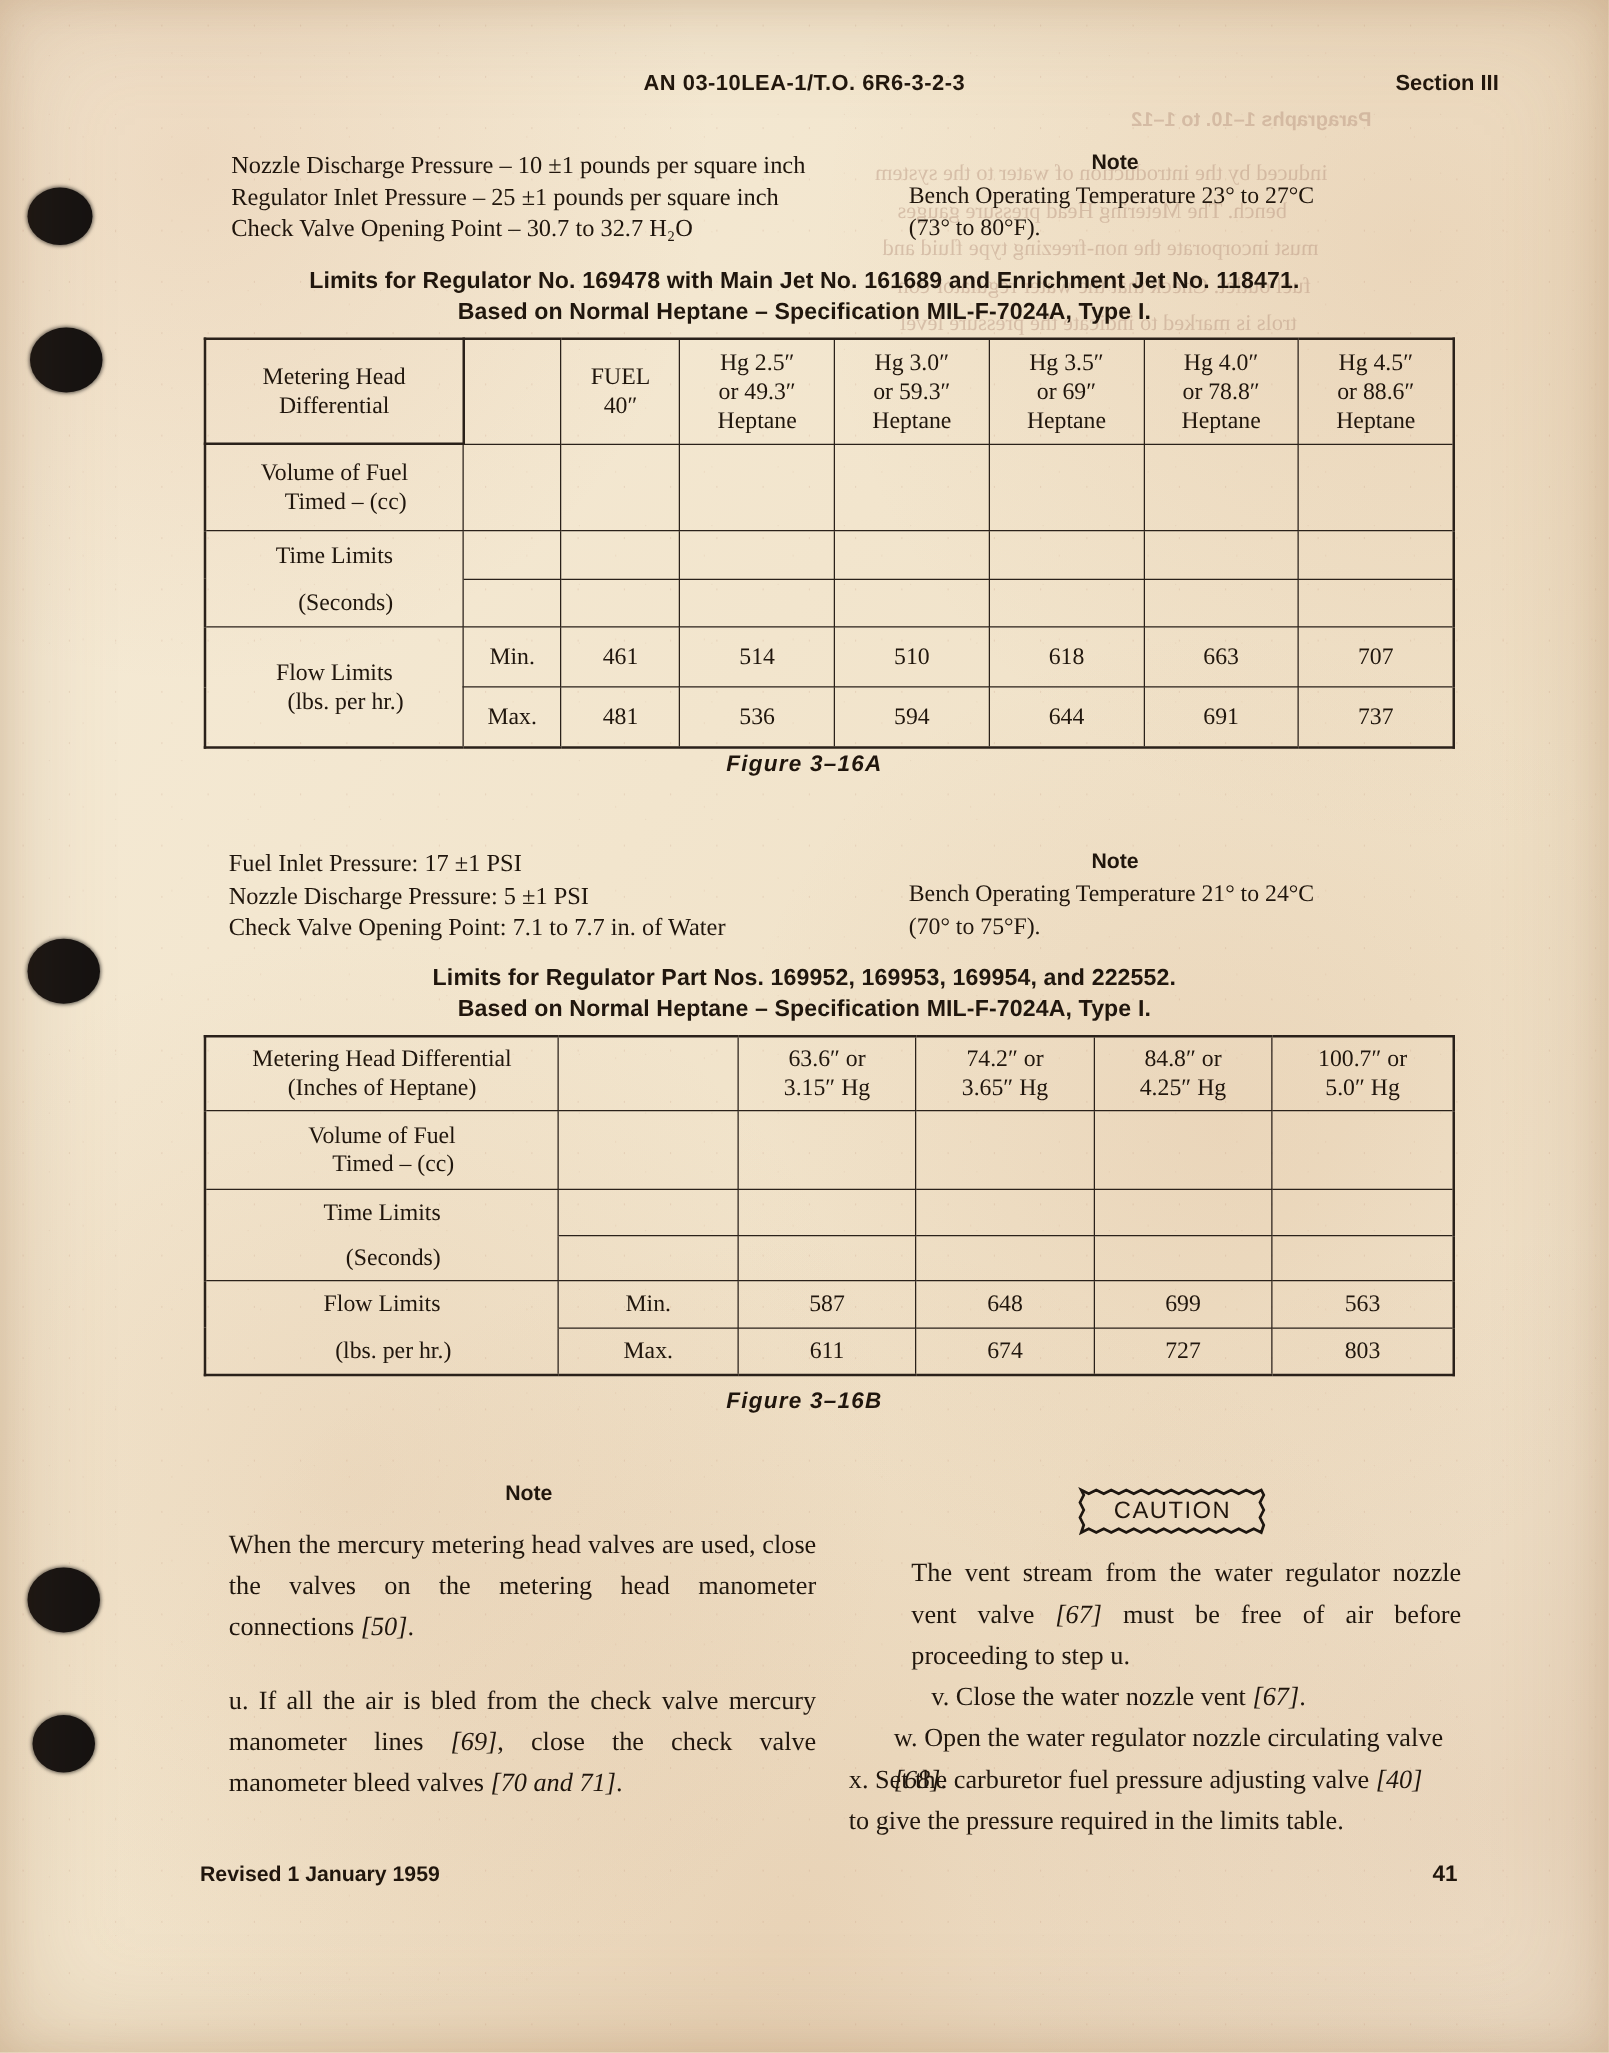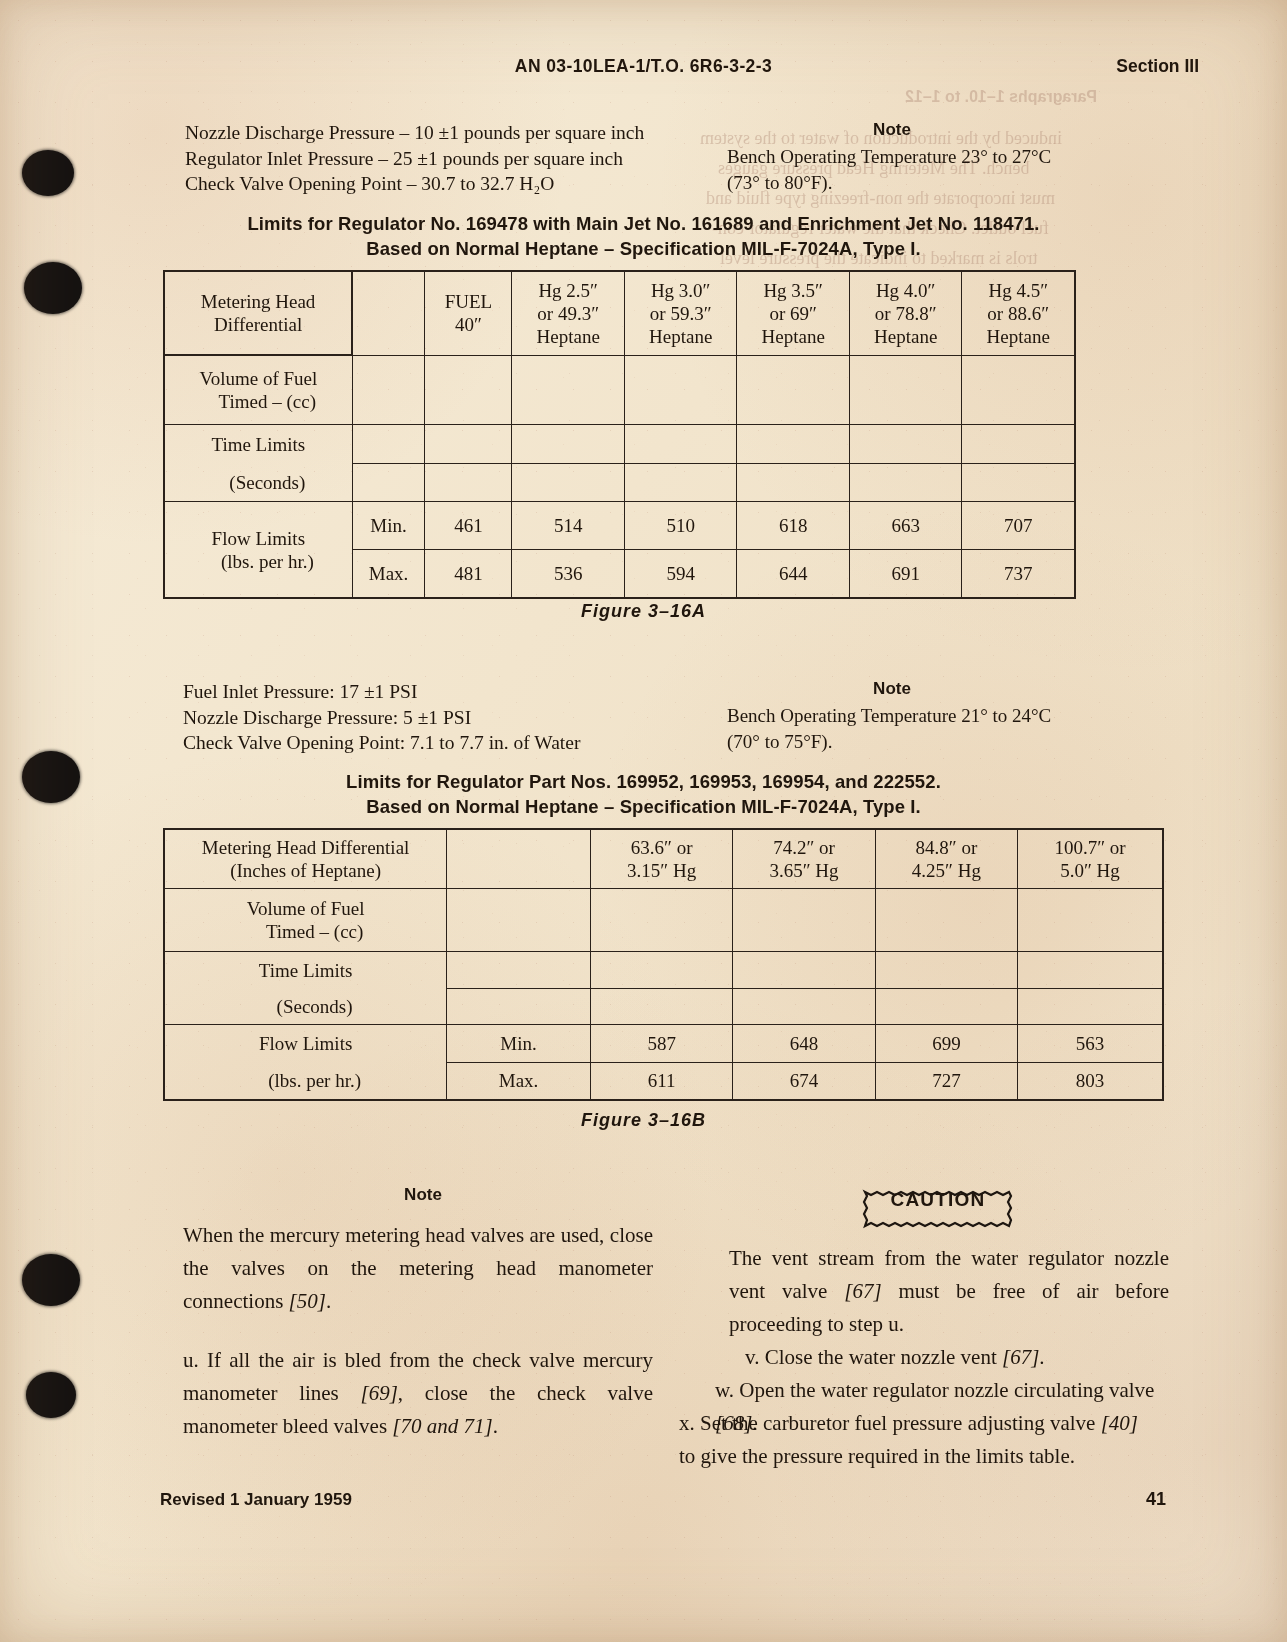--- a/index.html
+++ b/index.html
@@ -105,23 +105,23 @@
     font-weight:bold;font-size:17px;text-align:center;
   }
   .body-p{font-size:21px;line-height:33px;text-align:justify;}
   .body-p.last{text-align:left;}
   .ital{font-style:italic;}
   
   .caution-wrap{position:absolute;}
   .caution-box{
     position:relative;
     width:152px;height:40px;
-    display:flex;justify-content:center;
-    font-family:"Liberation Sans", sans-serif;
-    font-weight:bold;font-size:19px;letter-spacing:1.2px;
+    display:flex;align-items:center;justify-content:center;
+    font-family:"Liberation Sans", sans-serif;
+    font-weight:normal;font-size:19px;letter-spacing:1.2px;
   }
   .caution-box svg{position:absolute;inset:0;width:100%;height:100%;}
   .caution-box span{position:relative;z-index:2;}
   .footer-l{
     position:absolute;
     font-family:"Liberation Sans", sans-serif;
     font-weight:bold;font-size:17px;
   }
   .footer-r{
     position:absolute;
@@ -160,21 +160,21 @@
       <div>Bench  Operating  Temperature  23°  to  27°C</div>
       <div>(73°  to  80°F).</div>
     </div>
   </div>
 
   <div class="title-blk" style="top:211px;">
     <div>Limits for Regulator No. 169478 with Main Jet No. 161689 and Enrichment Jet No. 118471.</div>
     <div>Based on Normal Heptane – Specification MIL-F-7024A, Type I.</div>
   </div>
 
-  <table class="limits" id="t1" style="left:163px;top:270px;width:913px;">
+  <table class="limits" id="t1" style="left:163px;top:270px;width:1001px;">
     <tbody>
         <tr>
       <td class="lbl outer" rowspan="1" style="width:212px;height:82px;border-left-width:2.6px;border-top-width:2.6px;">
         <div>Metering Head</div>
         <div>Differential</div>
       </td>
       <td style="width:68px;border-top-width:2.6px;"></td>
       <td style="width:88px;border-top-width:2.6px;">
         <div></div>
         <div>FUEL</div>

